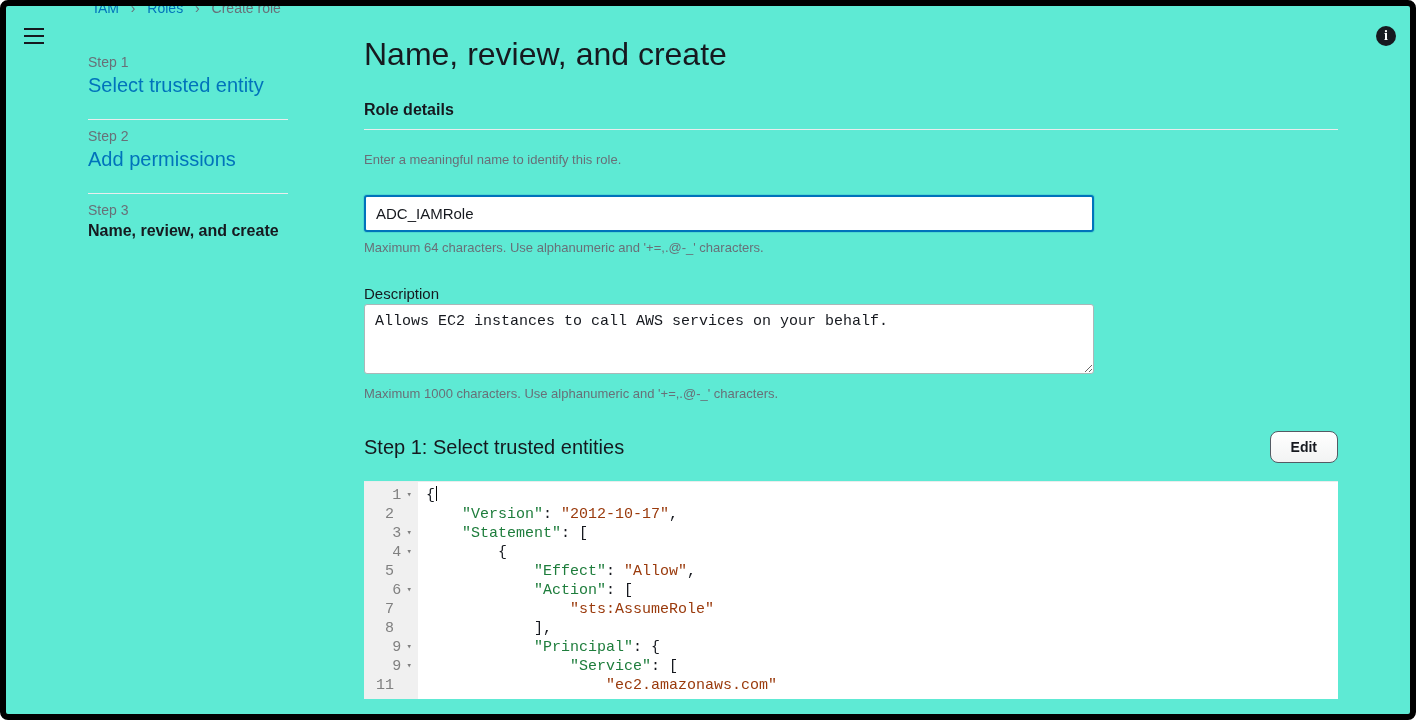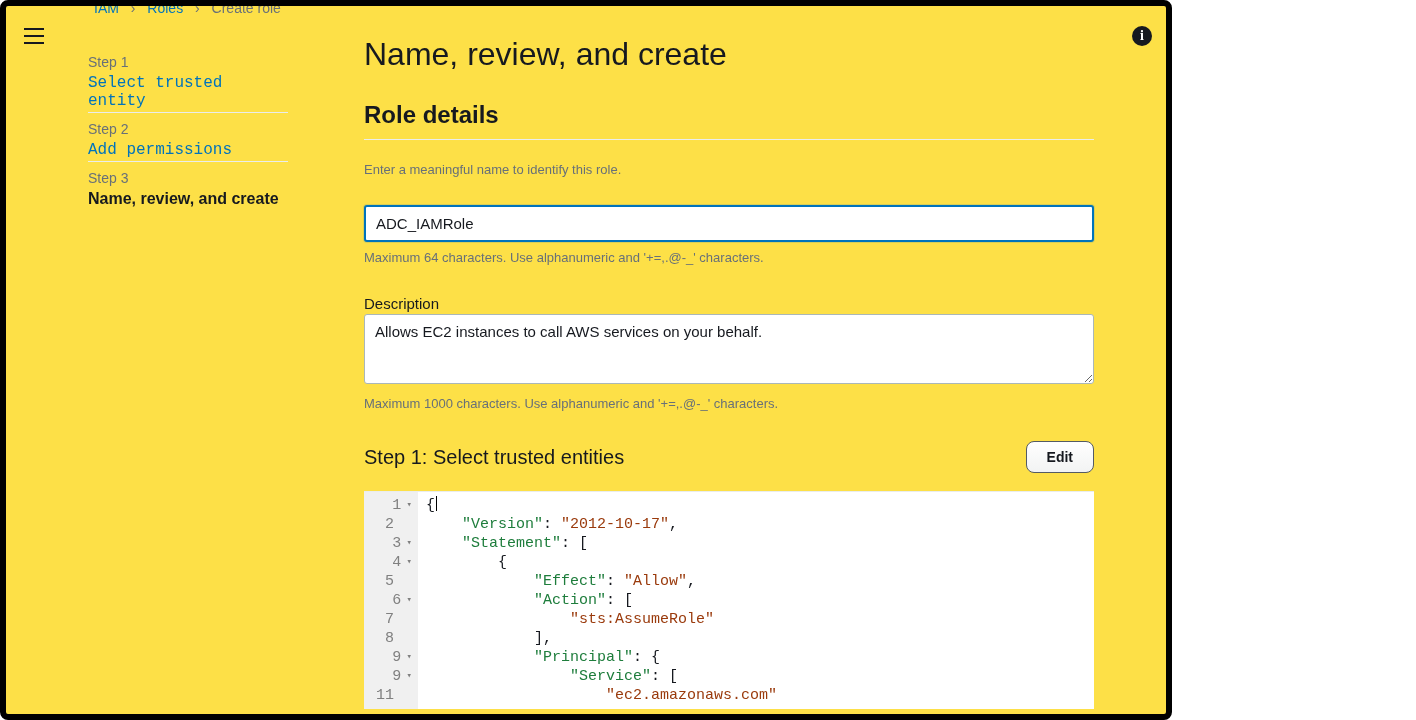--- a/index.html
+++ b/index.html
@@ -8,25 +8,25 @@
     background: #fff;
     color: #16191f;
     width: 1416px;
     height: 720px;
     overflow: hidden;
     position: relative;
   }
   .frame {
     border: 6px solid #000;
     border-radius: 8px;
-    width: 1172px;
+    width: 1416px;
     height: 720px;
     position: relative;
     overflow: hidden;
-    background: #fde047;
+    background: #5eead4;
   }
   .hamburger {
     position: absolute;
     top: 22px;
     left: 18px;
     width: 20px;
     height: 16px;
     cursor: pointer;
     display: flex;
     flex-direction: column;
@@ -64,34 +64,34 @@
   .breadcrumb a { color: #0073bb; text-decoration: none; margin: 0 6px; }
   .breadcrumb .sep { color: #687078; margin: 0 2px; }
   .breadcrumb .current { color: #687078; margin-left: 6px; }
 
   .sidebar {
     position: absolute;
     top: 40px;
     left: 82px;
     width: 200px;
   }
-  .step-block { padding: 8px 0 2px 0; border-bottom: 1px solid #eaeded; }
+  .step-block { padding: 8px 0 22px 0; border-bottom: 1px solid #eaeded; }
   .step-block:last-child { border-bottom: none; }
   .step-num { font-size: 14px; color: #687078; margin-bottom: 4px; }
-  .step-link { font-size: 16px; color: #0073bb; cursor: pointer; font-family: Liberation Mono, monospace; }
+  .step-link { font-size: 20px; color: #0073bb; cursor: pointer; }
   .step-current { font-size: 16px; color: #16191f; font-weight: 700; }
 
   .main {
     position: absolute;
     top: 30px;
     left: 358px;
     right: 72px;
   }
   h1.page-title { font-size: 32px; font-weight: 400; color: #16191f; margin-bottom: 28px; }
-  h2.section-title { font-size: 24px; font-weight: 700; color: #16191f; padding-bottom: 10px; border-bottom: 1px solid #eaeded; margin-bottom: 22px; }
+  h2.section-title { font-size: 16px; font-weight: 700; color: #16191f; padding-bottom: 10px; border-bottom: 1px solid #eaeded; margin-bottom: 22px; }
 
   .field { margin-bottom: 30px; max-width: 730px; }
   .field-label { font-size: 15px; color: #16191f; margin-bottom: 2px; }
   .field-sub { font-size: 13px; color: #687078; margin-bottom: 8px; }
   .field-help { font-size: 13px; color: #687078; margin-top: 8px; }
 
   input[type="text"].role-name {
     width: 100%;
     padding: 8px 10px;
     font-size: 15px;
@@ -104,21 +104,21 @@
     margin-top: 20px;
   }
   textarea.desc {
     width: 100%;
     height: 70px;
     padding: 8px 10px;
     font-size: 15px;
     border: 1px solid #aab7b8;
     border-radius: 3px;
     resize: both;
-    font-family: Liberation Sans, sans-serif;
+    font-family: Liberation Mono, monospace;
     color: #16191f;
   }
 
   .step-header-row {
     display: flex;
     justify-content: space-between;
     align-items: center;
     margin-top: 24px;
     margin-bottom: 18px;
   }

